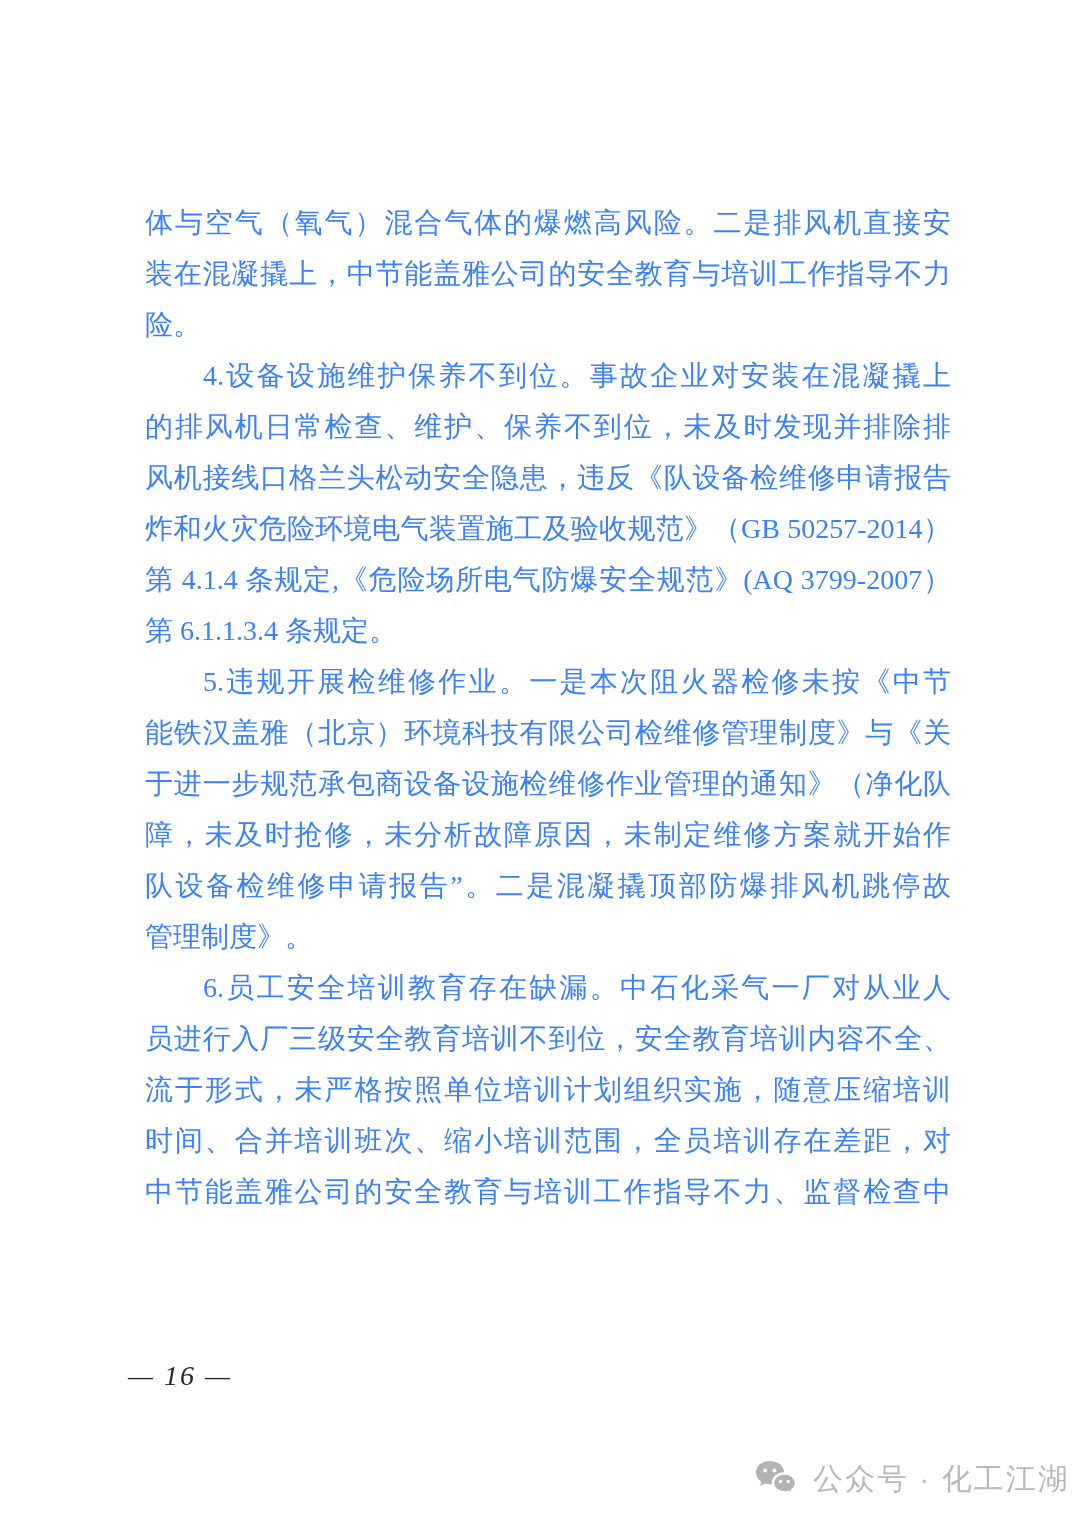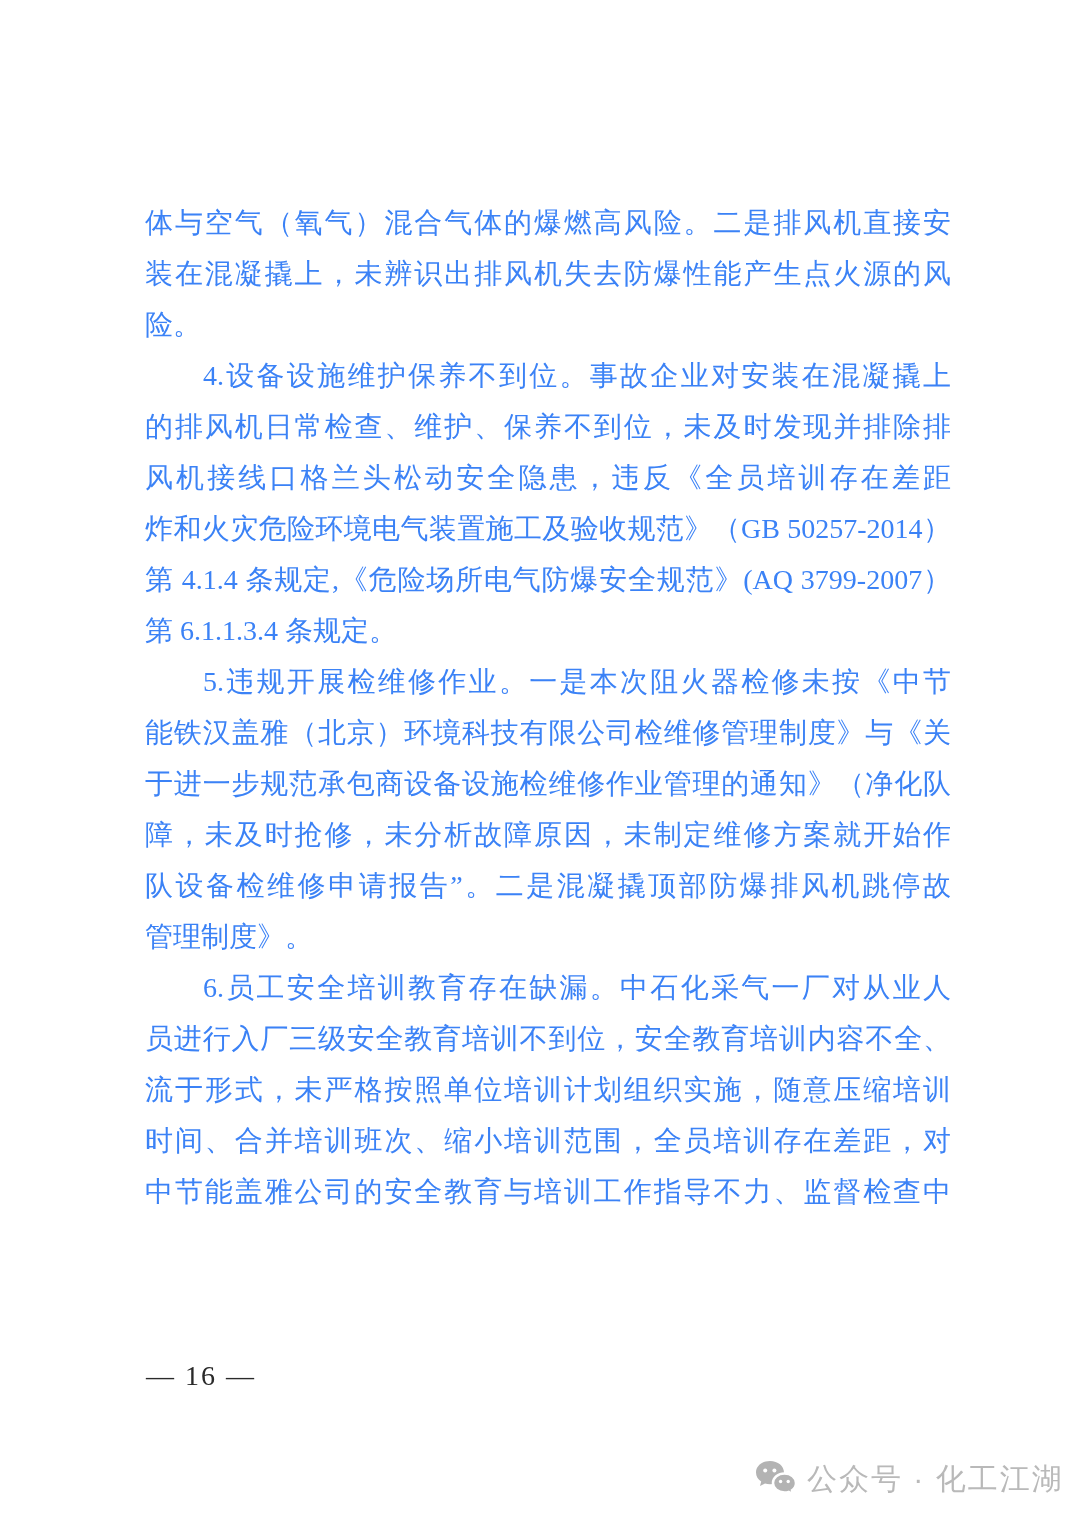--- a/index.html
+++ b/index.html
@@ -28,53 +28,54 @@
     text-align: justify;
     text-align-last: justify;
     text-justify: inter-ideograph;
   }
   .text-line.indent { padding-left: 58px; }
   .text-line.para-end {
     text-align-last: left;
   }
   .page-number {
     position: absolute;
-    left: 146px; top: 1360px;
+    left: 128px; top: 1360px;
     font-size: 28px;
     color: #2a2a2a;
     letter-spacing: 2px;
+    font-style: italic;
   }
   .watermark {
     position: absolute;
     left: 755px; top: 1460px;
     display: flex;
     align-items: center;
-    gap: 10px;
+    gap: 16px;
     color: #b9b9b9;
   }
   .watermark .wm-label {
     font-family: "Liberation Sans", "DejaVu Sans", sans-serif;
     font-size: 30px;
     letter-spacing: 2px;
     line-height: 38px;
   }
   .wm-icon { width: 42px; height: 38px; display: block; }
 </style>
 </head>
 <body>
 
 <div class="page">
 
   <div class="doc-body" id="doc-body">
       <div class="text-line">体与空气（氧气）混合气体的爆燃高风险。二是排风机直接安</div>
-      <div class="text-line">装在混凝撬上，未辨识出排风机失去防爆性能产生点火源的风</div>
+      <div class="text-line">装在混凝撬上，中节能盖雅公司的安全教育与培训工作指导不力</div>
       <div class="text-line para-end">险。</div>
       <div class="text-line indent">4.设备设施维护保养不到位。事故企业对安装在混凝撬上</div>
       <div class="text-line">的排风机日常检查、维护、保养不到位，未及时发现并排除排</div>
-      <div class="text-line">风机接线口格兰头松动安全隐患，违反《全员培训存在差距</div>
+      <div class="text-line">风机接线口格兰头松动安全隐患，违反《队设备检维修申请报告</div>
       <div class="text-line">炸和火灾危险环境电气装置施工及验收规范》（GB 50257-2014）</div>
       <div class="text-line">第 4.1.4 条规定,《危险场所电气防爆安全规范》(AQ 3799-2007）</div>
       <div class="text-line para-end">第 6.1.1.3.4 条规定。</div>
       <div class="text-line indent">5.违规开展检维修作业。一是本次阻火器检修未按《中节</div>
       <div class="text-line">能铁汉盖雅（北京）环境科技有限公司检维修管理制度》与《关</div>
       <div class="text-line">于进一步规范承包商设备设施检维修作业管理的通知》（净化队</div>
       <div class="text-line">障，未及时抢修，未分析故障原因，未制定维修方案就开始作</div>
       <div class="text-line">队设备检维修申请报告”。二是混凝撬顶部防爆排风机跳停故</div>
       <div class="text-line para-end">管理制度》。</div>
       <div class="text-line indent">6.员工安全培训教育存在缺漏。中石化采气一厂对从业人</div>

